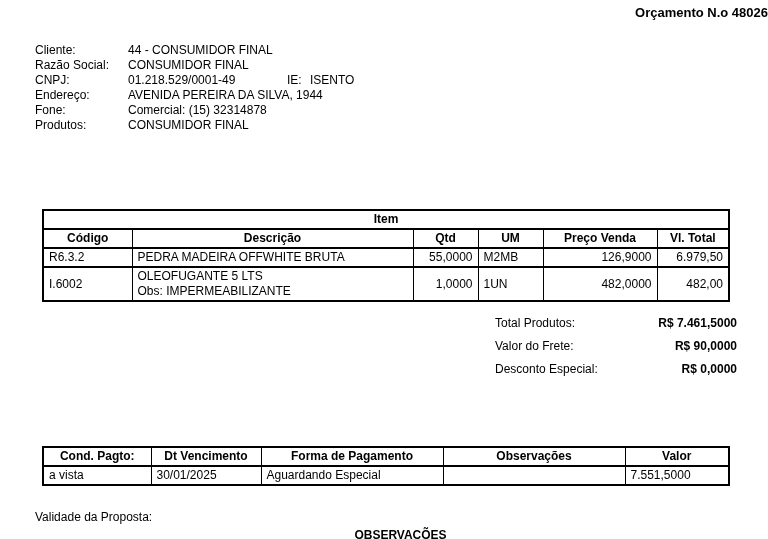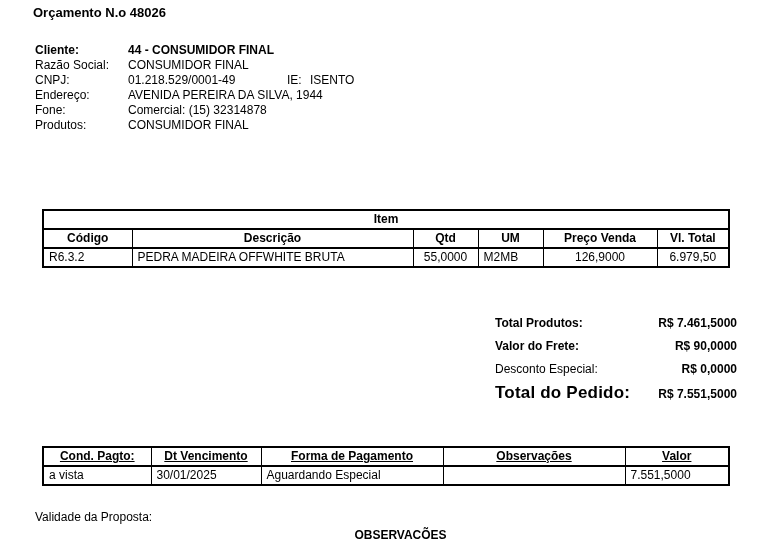--- a/index.html
+++ b/index.html
@@ -5,26 +5,26 @@
   * { margin:0; padding:0; box-sizing:border-box; }
   html,body { width:768px; height:539px; }
   body {
     position:relative;
     background:#ffffff;
     color:#000000;
     font-family:"Liberation Sans", sans-serif;
     font-size:12px;
     overflow:hidden;
   }
-  .bold { font-weight:bold; }
+  .bold { font-weight:normal; }
 
   
   .doc-title {
     position:absolute; top:5px; left:33px; right:0;
-    text-align:left; font-weight:bold; font-size:13px;
+    text-align:right; font-weight:bold; font-size:13px;
   }
 
   
   .client { position:absolute; left:35px; top:43px; line-height:15px; }
   .client-row { white-space:nowrap; }
   .client-label { display:inline-block; width:93px; vertical-align:top; }
   .cnpj-value { display:inline-block; width:159px; }
   .ie-label { display:inline-block; width:23px; }
 
   
@@ -39,31 +39,31 @@
     border:1px solid #000;
     border-top:2px solid #000;
     border-bottom:2px solid #000;
     padding:1px 5px;
     line-height:15px;
     overflow:hidden;
     white-space:nowrap;
   }
   table.doc-table th { font-weight:bold; text-align:center;margin-top:24px; }
   .al { text-align:left; }
-  .ar { text-align:center; }
+  .ar { text-align:right; }
   .ac { }
 
   .item-table { left:42px; top:209px; width:686px; }
   .item-table .section-row th { height:17px; }
   .item-table .head-row th { height:18px; }
   .item-table .row-1 td { height:17px; }
   .item-table .row-2 td { height:34px; }
 
   .pay-table { left:42px; top:446px; width:686px; }
-  .pay-table th { height:17px;text-decoration:underline; }
+  .pay-table th { height:17px; }
   .pay-table td { height:17px; }
 
   
   .totals { position:absolute; left:495px; top:316px; width:242px; }
   .total-row {
     display:flex; justify-content:space-between; align-items:baseline;
     height:23px;
   }
   .total-row .t-value { font-weight:bold; }
   .total-row.grand { height:auto; margin-top:-2px; }
@@ -126,39 +126,46 @@
   </thead>
   <tbody>
     <tr class="row-1">
       <td class="al">R6.3.2</td>
       <td class="al">PEDRA MADEIRA OFFWHITE BRUTA</td>
       <td class="ar">55,0000</td>
       <td class="al">M2MB</td>
       <td class="ar">126,9000</td>
       <td class="ar">6.979,50</td>
     </tr>
+    <tr class="row-2">
+      <td class="al">I.6002</td>
+      <td class="al">
+        <div>OLEOFUGANTE 5 LTS</div>
+        <div>Obs: IMPERMEABILIZANTE</div>
+      </td>
+      <td class="ar">1,0000</td>
+      <td class="al">1UN</td>
+      <td class="ar">482,0000</td>
+      <td class="ar">482,00</td>
+    </tr>
   </tbody>
 </table>
 
 <div class="totals">
   <div class="total-row">
     <span class="bold">Total Produtos:</span>
     <span class="t-value">R$ 7.461,5000</span>
   </div>
   <div class="total-row">
     <span class="bold">Valor do Frete:</span>
     <span class="t-value">R$ 90,0000</span>
   </div>
   <div class="total-row">
     <span>Desconto Especial:</span>
     <span class="t-value">R$ 0,0000</span>
-  </div>
-  <div class="total-row grand">
-    <span class="grand-label">Total do Pedido:</span>
-    <span class="t-value">R$ 7.551,5000</span>
   </div>
 </div>
 
 <table class="doc-table pay-table">
   <colgroup>
     <col style="width:108px">
       <col style="width:110px">
       <col style="width:182px">
     <col style="width:182px">
       <col style="width:104px">

